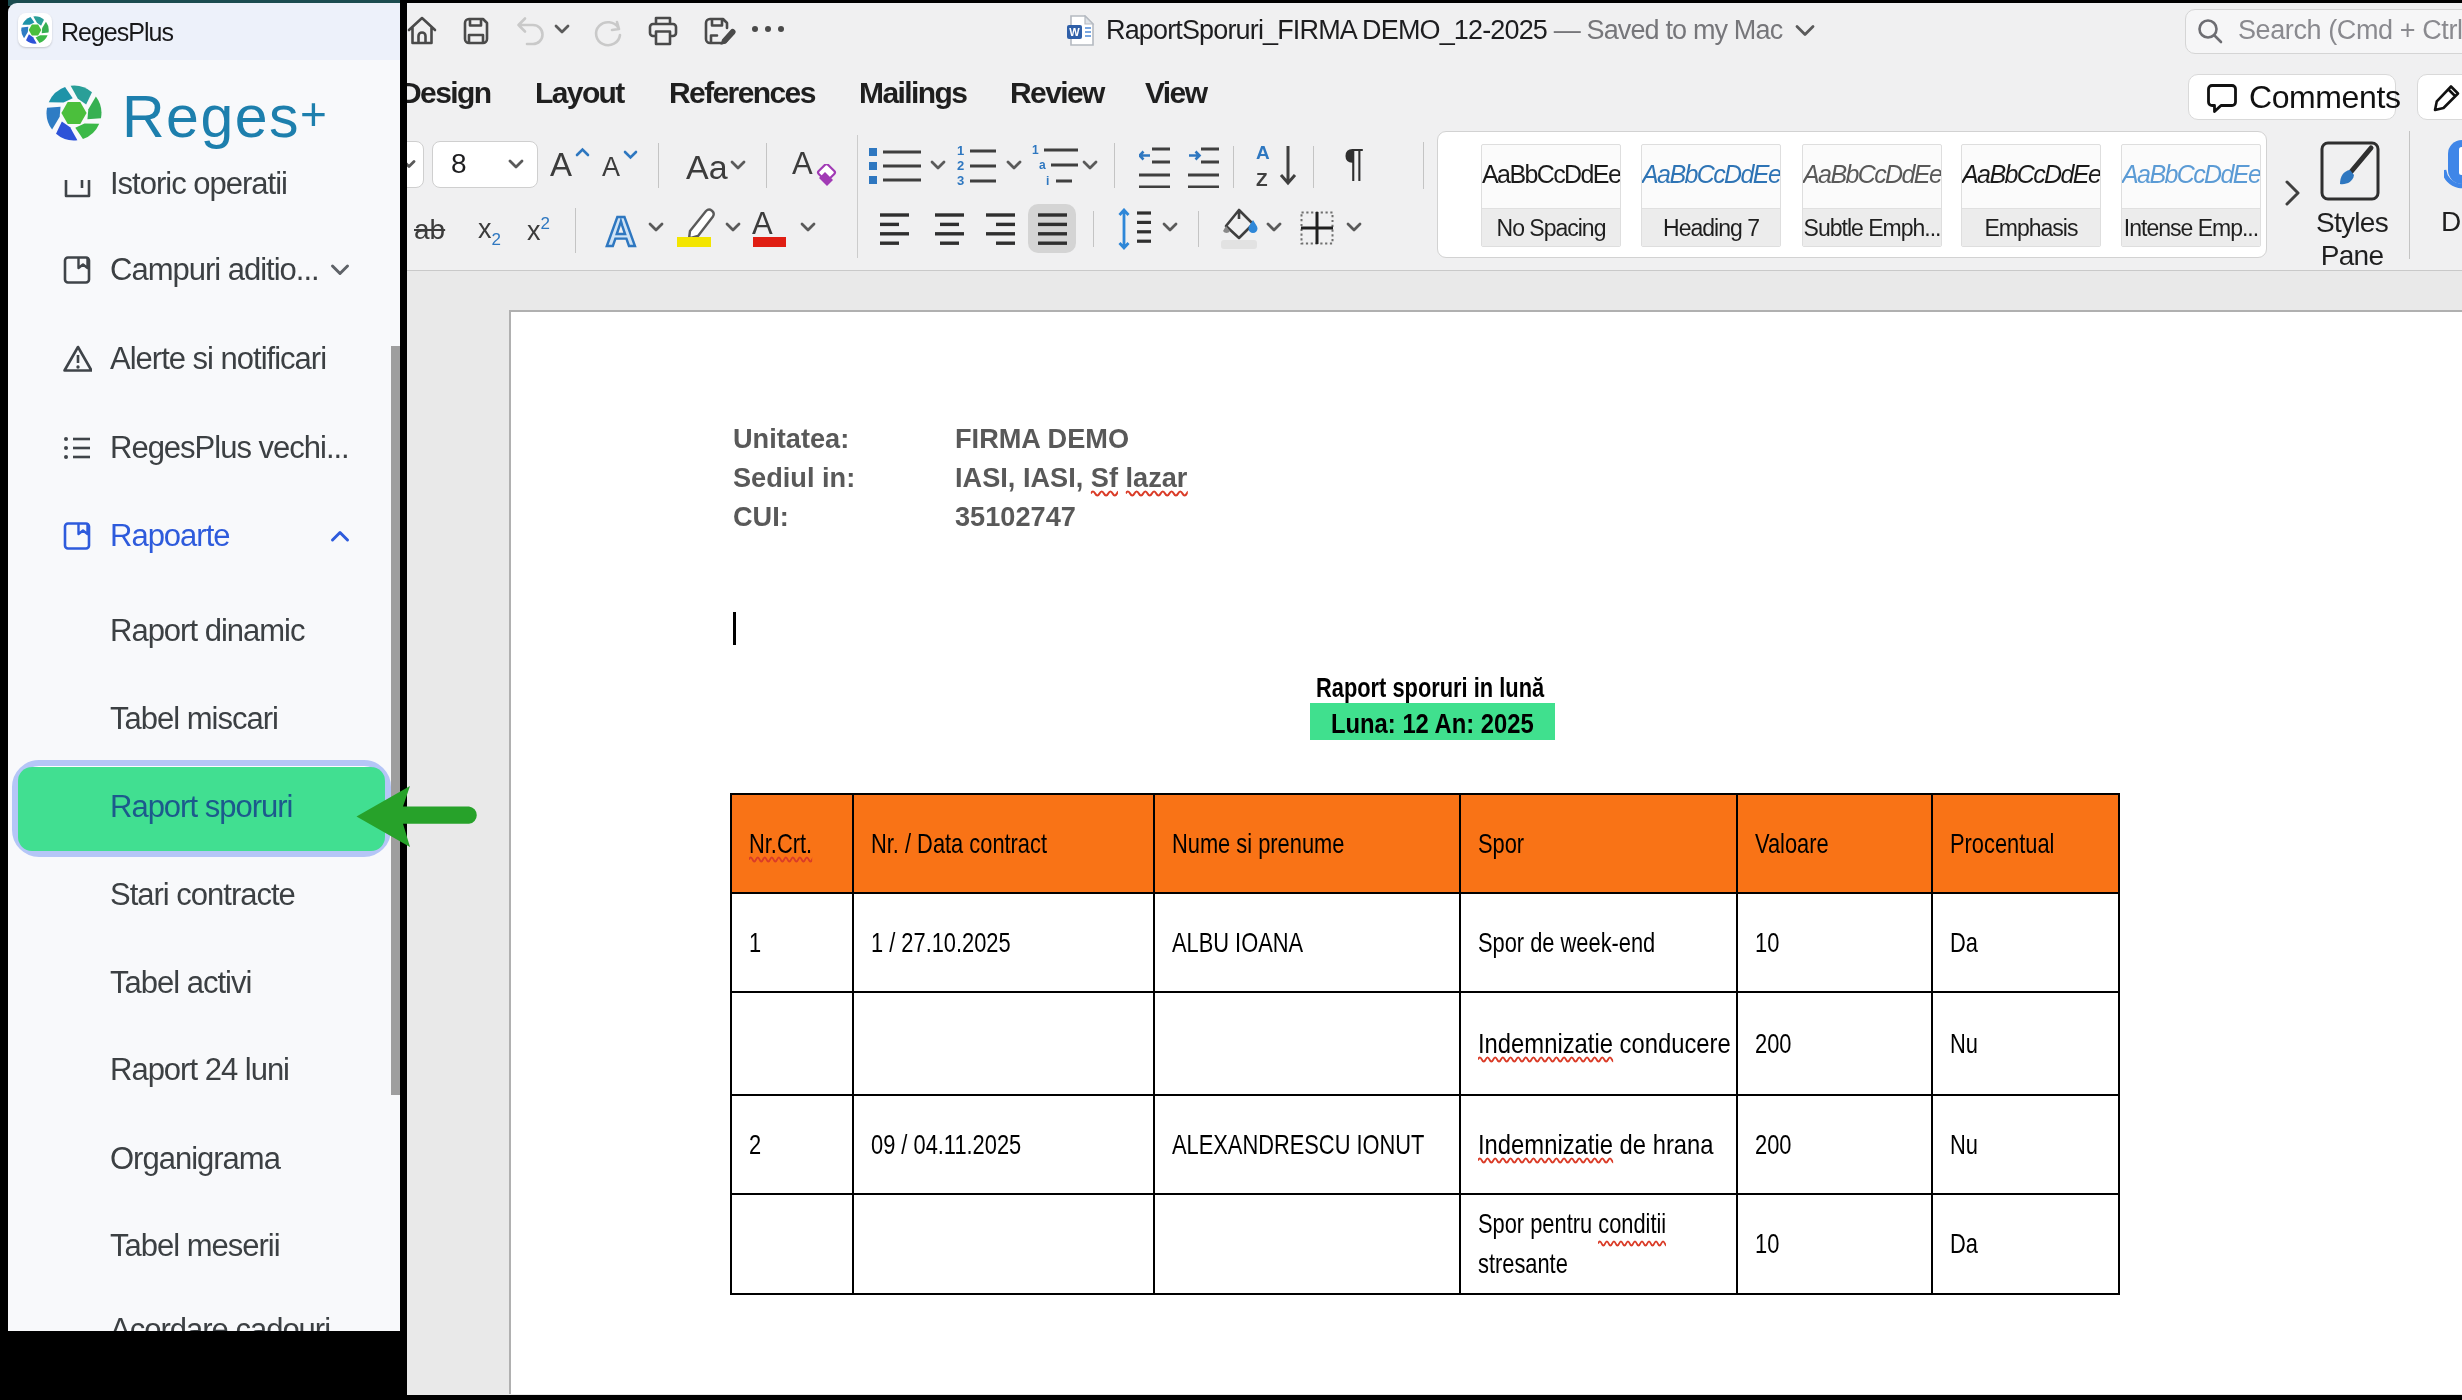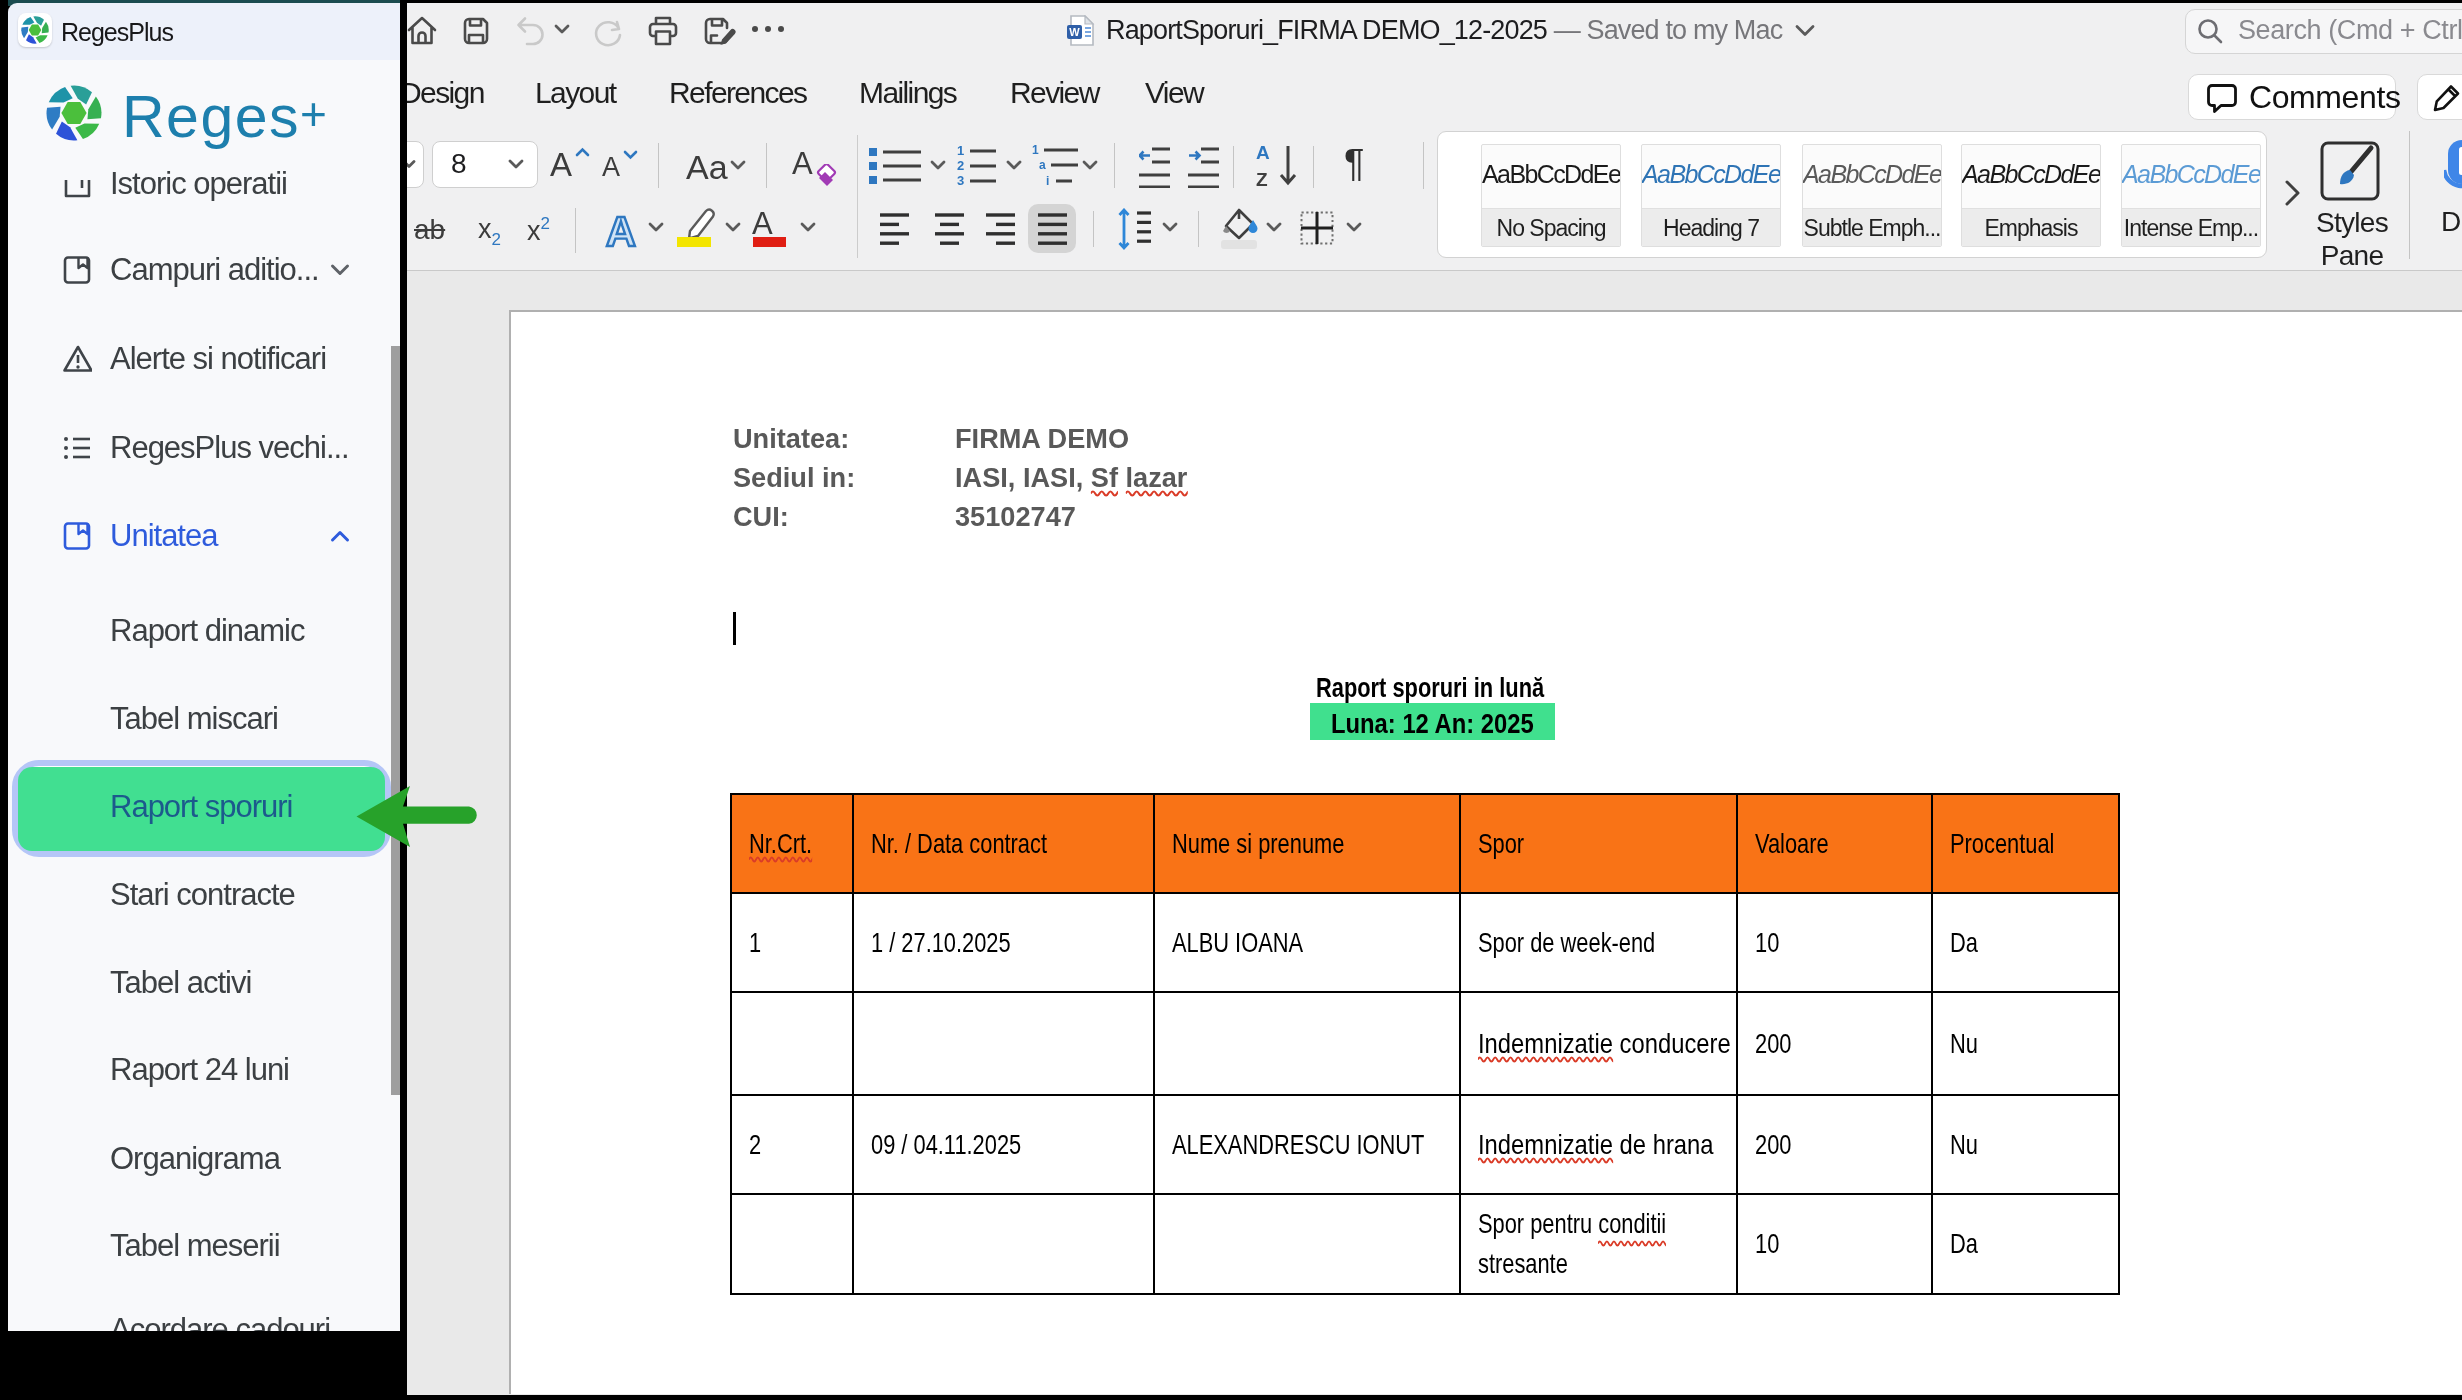--- a/index.html
+++ b/index.html
@@ -4,21 +4,21 @@
 *{margin:0;padding:0;box-sizing:border-box}
 html,body{width:2462px;height:1400px;overflow:hidden;background:#000;font-family:"Liberation Sans",sans-serif}
 .a{position:absolute}
 
 #ribbon{left:407px;top:3px;width:2055px;height:268px;background:#f0f0f1;border-bottom:1px solid #c9c9c9}
 #docarea{left:407px;top:271px;width:2055px;height:1124px;background:#e9e9e9}
 #page{left:102px;top:39px;width:2193px;height:1084px;background:#fff;border:2px solid #b0b0b0;border-bottom:none}
 .ic{stroke:#4a4a4a;fill:none;stroke-width:2.6;stroke-linecap:round;stroke-linejoin:round}
 .icd{stroke:#c9c9c9}
 .chev{stroke:#5a5a5a;fill:none;stroke-width:2.8;stroke-linecap:round;stroke-linejoin:round}
-.tabs{font-size:30px;font-weight:400;color:#1f1f1f;letter-spacing:-1.6px}
+.tabs{font-size:30px;font-weight:700;color:#1f1f1f;letter-spacing:-1.6px}
 .vdiv{width:1px;background:#c4c4c4}
 .wbox{background:#fff;border:1px solid #cfcfcf;border-radius:8px}
 .gal-card{position:absolute;top:13px;width:140px;height:103px;background:#fbfbfb;border:1px solid #dedede;border-radius:2px;overflow:hidden}
 .gal-label{position:absolute;bottom:0;left:0;right:0;height:38px;background:#ececec;border-top:1px solid #e0e0e0;text-align:center;font-size:23px;color:#1f1f1f;line-height:38px;letter-spacing:-1px;white-space:nowrap}
 .gal-sample{position:absolute;top:15px;left:0;right:0;text-align:center;font-size:25px;letter-spacing:-1.6px;color:#1a1a1a;white-space:nowrap}
 
 .dtx{position:absolute;white-space:nowrap;font-weight:bold;color:#595959;font-size:28px;transform:scaleX(0.78);transform-origin:left center}
 .cell-tx{display:inline-block;white-space:nowrap;font-size:28px;color:#000;transform:scaleX(0.78);transform-origin:left center}
 #rtable{position:absolute;left:219px;top:481px;border-collapse:collapse;table-layout:fixed;width:1390px}
 #rtable td{border:2.4px solid #000;padding:0 0 0 17px;vertical-align:middle}
@@ -446,21 +446,21 @@
       <path d="M89.1 20.5 A49 49 0 0 1 98.1 59.3 L74.0 61.2 L75.6 43.1 Z" fill="#36b052"></path>
       <path d="M95.1 69.1 A49 49 0 0 1 66.0 96.3 L52.3 76.4 L68.7 68.7 Z" fill="#3cb948"></path>
       <path d="M56.0 98.6 A49 49 0 0 1 17.9 87.0 L28.3 65.2 L43.1 75.6 Z" fill="#2d52d8"></path>
       <polygon points="61.2,30.5 72.5,50.0 61.2,69.5 38.8,69.5 27.5,50.0 38.7,30.5" fill="#4bbf3c" stroke="#ffffff" stroke-width="0"></polygon>
     </svg>
 <div class="a" style="left:122px;top:83px;font-size:59px;line-height:62px;color:#1d7fad;letter-spacing:1.5px;font-weight:400">Reges<span style="font-size:46px;vertical-align:7px">+</span></div>
 <div class="mi" style="top:184px;color:#3c4043">Istoric operatii</div>
 <div class="mi" style="top:270px;color:#3c4043">Campuri aditio...</div>
 <div class="mi" style="top:359px;color:#3c4043">Alerte si notificari</div>
 <div class="mi" style="top:448px;color:#3c4043">RegesPlus vechi...</div>
-<div class="mi" style="top:536px;color:#2e5bdc">Unitatea</div>
+<div class="mi" style="top:536px;color:#2e5bdc">Rapoarte</div>
 <svg class="mico" style="top:184px" width="30" height="30">
       <path d="M4 11 V27 H27 V11 M20 11 v8" stroke="#3f4449" stroke-width="2.6" fill="none" stroke-linejoin="round"></path>
     </svg>
 <svg class="mico" style="top:270px" width="30" height="30">
       <rect x="3" y="2.5" width="24" height="25" rx="3" stroke="#3f4449" stroke-width="2.6" fill="none"></rect>
       <path d="M16.5 2.5 v10.5 l4.5 -3.5 l4.5 3.5 V2.5" stroke="#3f4449" stroke-width="2.4" fill="none" stroke-linejoin="round"></path>
     </svg>
 <svg class="mico" style="top:359px" width="32" height="30">
       <path d="M16 3 L29.5 26.5 H2.5 Z" stroke="#3f4449" stroke-width="2.6" fill="none" stroke-linejoin="round"></path>
       <line x1="16" y1="11" x2="16" y2="19" stroke="#3f4449" stroke-width="2.6"></line>

